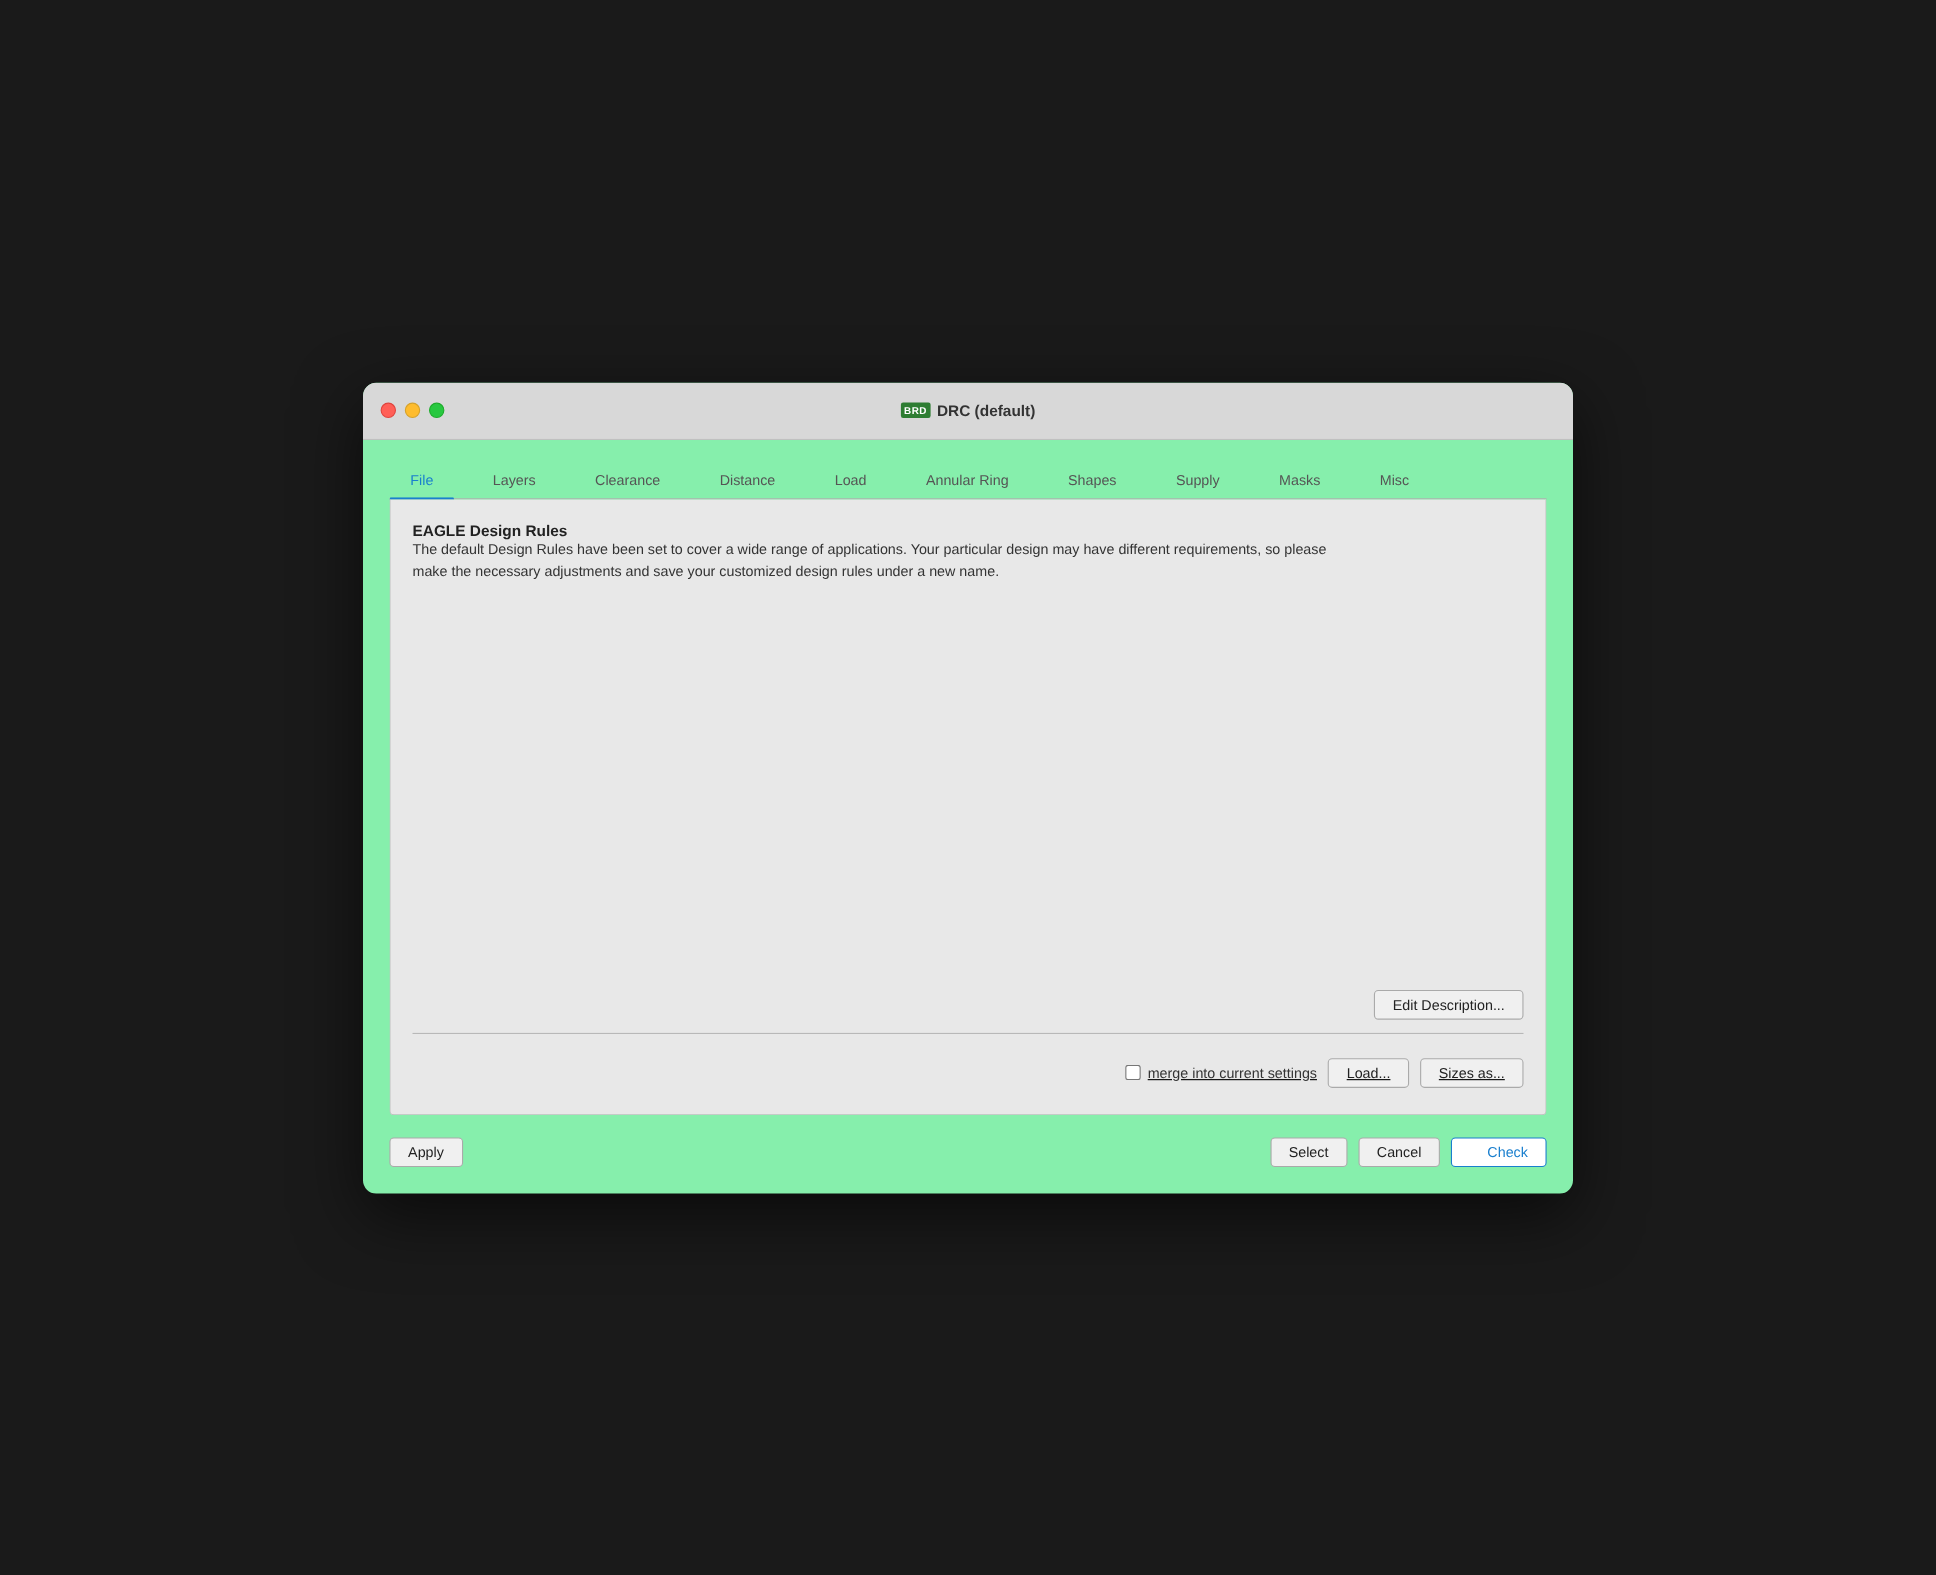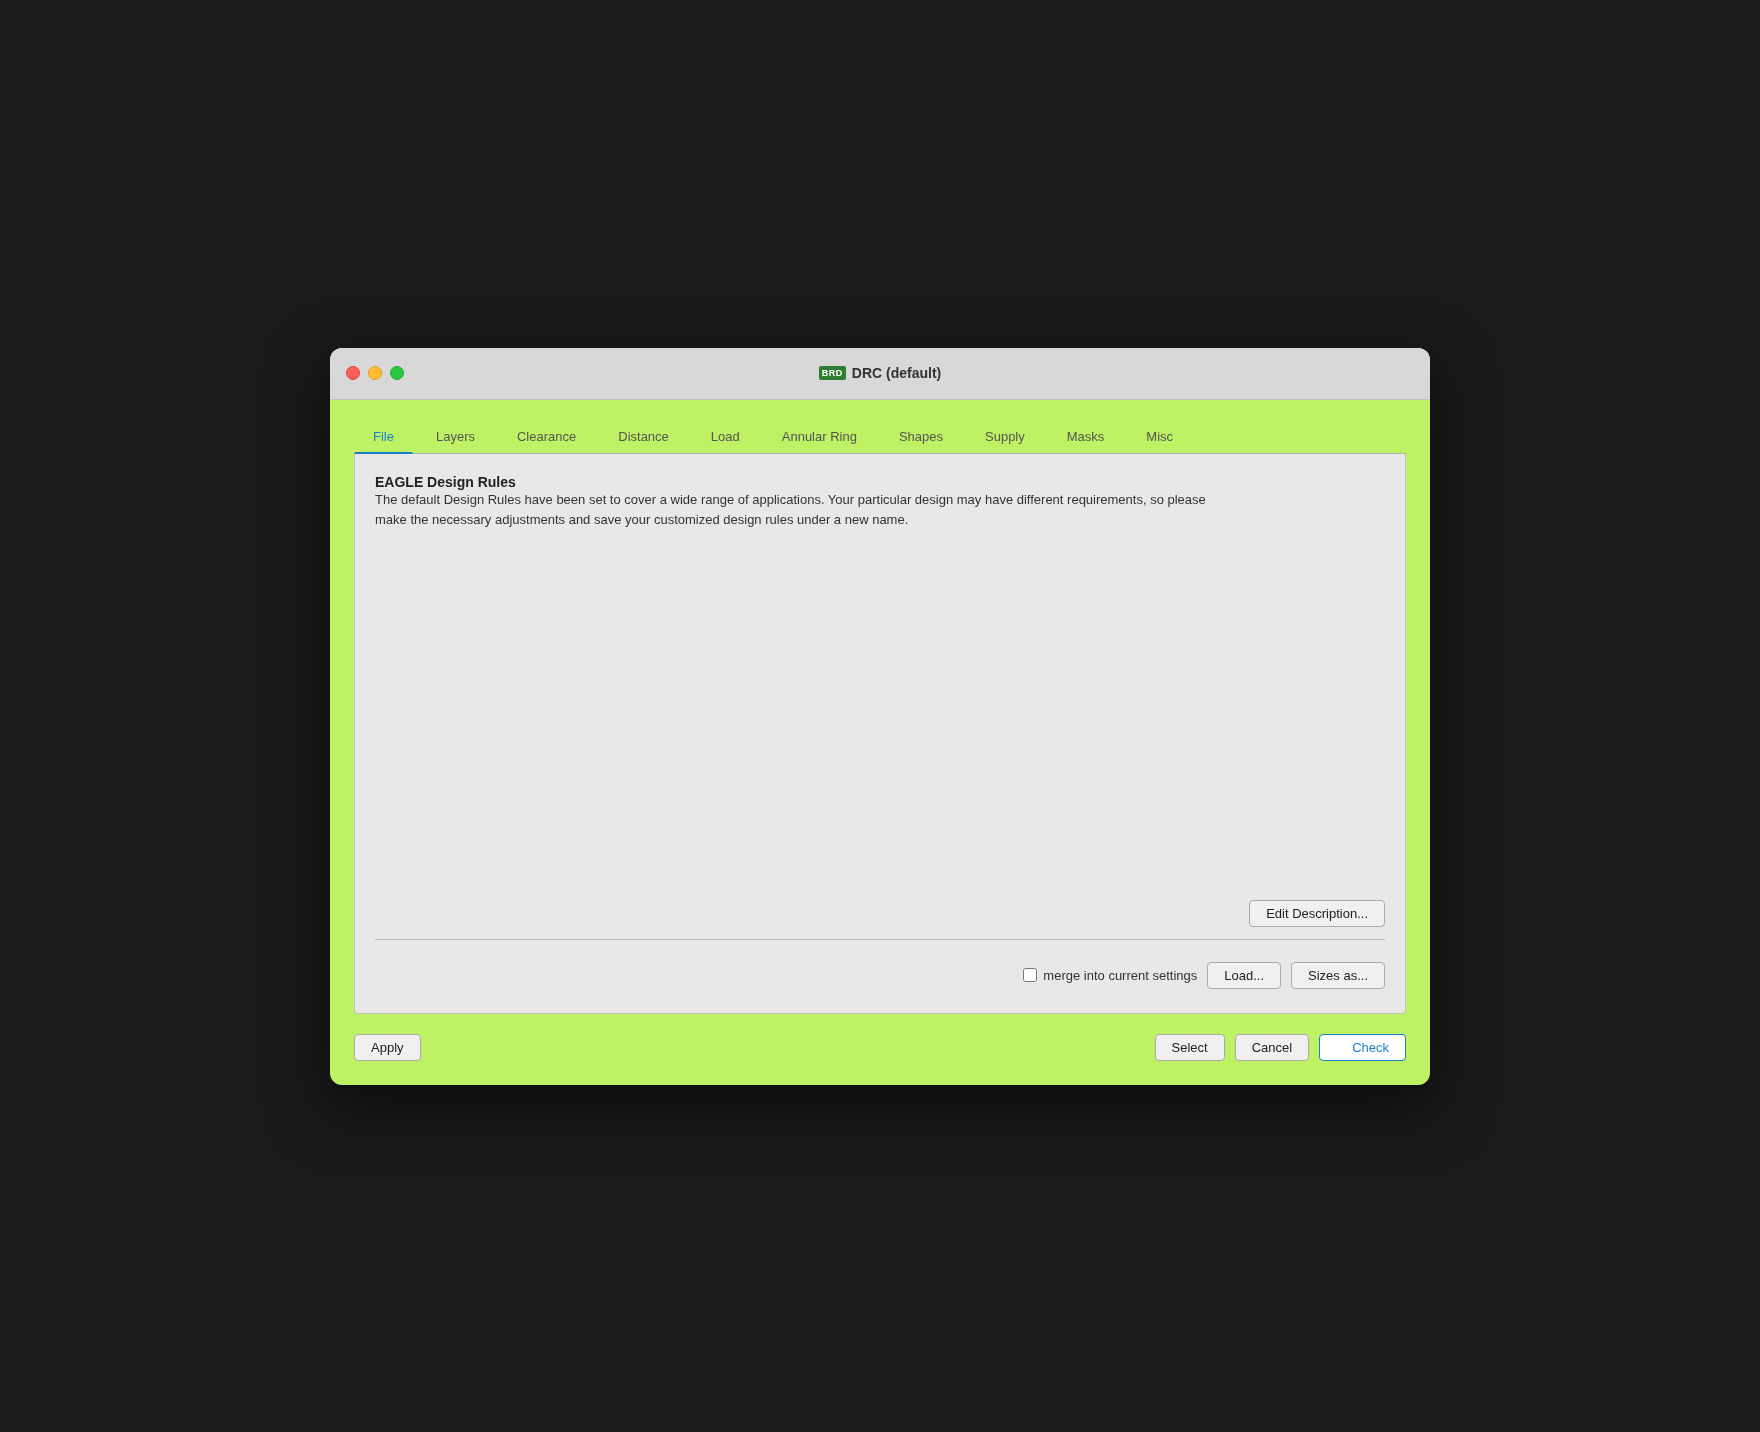--- a/index.html
+++ b/index.html
@@ -12,21 +12,21 @@
       background: #1a1a1a;
       display: flex;
       justify-content: center;
       align-items: center;
       min-height: 100vh;
       font-family: -apple-system, BlinkMacSystemFont, "Helvetica Neue", Arial, sans-serif;
     }
 
     .window {
       width: 1100px;
-      background: #bef264;
+      background: #86efac;
       border-radius: 12px;
       box-shadow: 0 20px 60px rgba(0,0,0,0.6);
       overflow: hidden;
     }
 
     .titlebar {
       background: #d8d8d8;
       height: 52px;
       display: flex;
       align-items: center;
@@ -72,21 +72,21 @@
       border-radius: 2px;
       letter-spacing: 0.5px;
     }
 
     .window-body {
       padding: 20px 24px 24px 24px;
     }
 
     .tabs {
       display: flex;
-      gap: 4px;
+      gap: 16px;
       margin-bottom: 0;
       border-bottom: 1px solid #b0b0b0;
     }
 
     .tab {
       padding: 8px 18px;
       font-size: 13px;
       color: #555;
       cursor: pointer;
       border: 1px solid transparent;
@@ -142,20 +142,21 @@
       border: none;
       border-top: 1px solid #b8b8b8;
       margin: 12px 0;
     }
 
     .file-controls {
       display: flex;
       justify-content: flex-end;
       gap: 10px;
       padding: 10px 0 4px 0;
+      text-decoration: underline;
     }
 
     .merge-checkbox-row {
       display: flex;
       align-items: center;
       gap: 6px;
       font-size: 13px;
       color: #333;
     }
 

